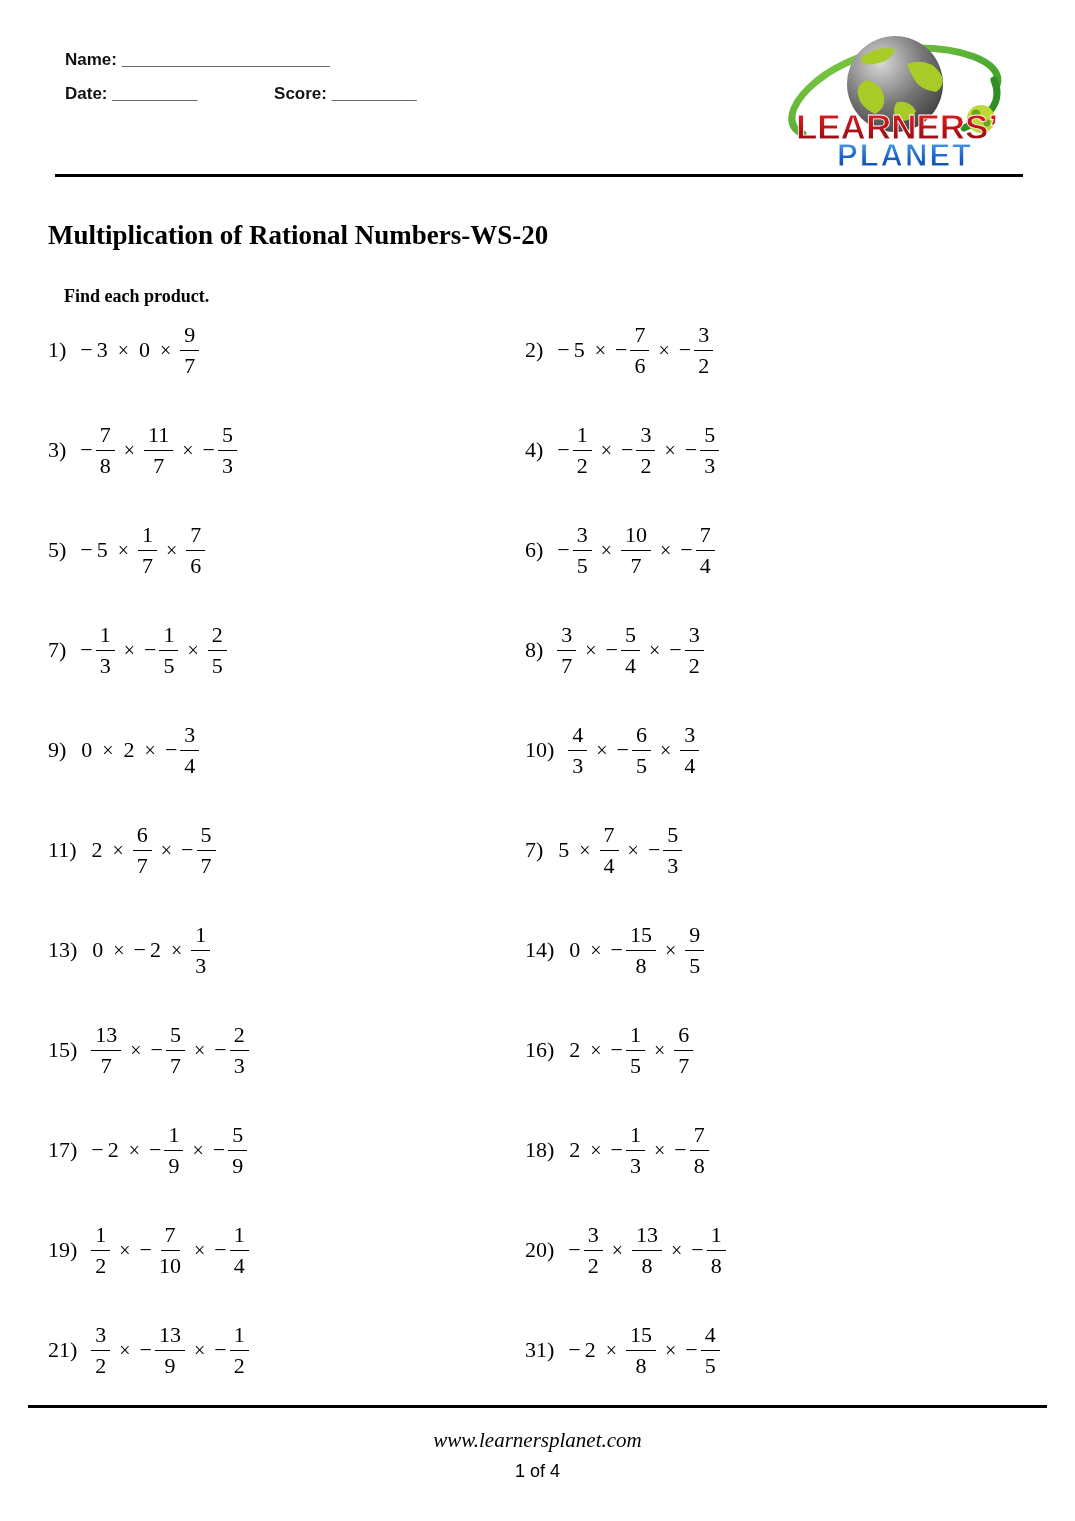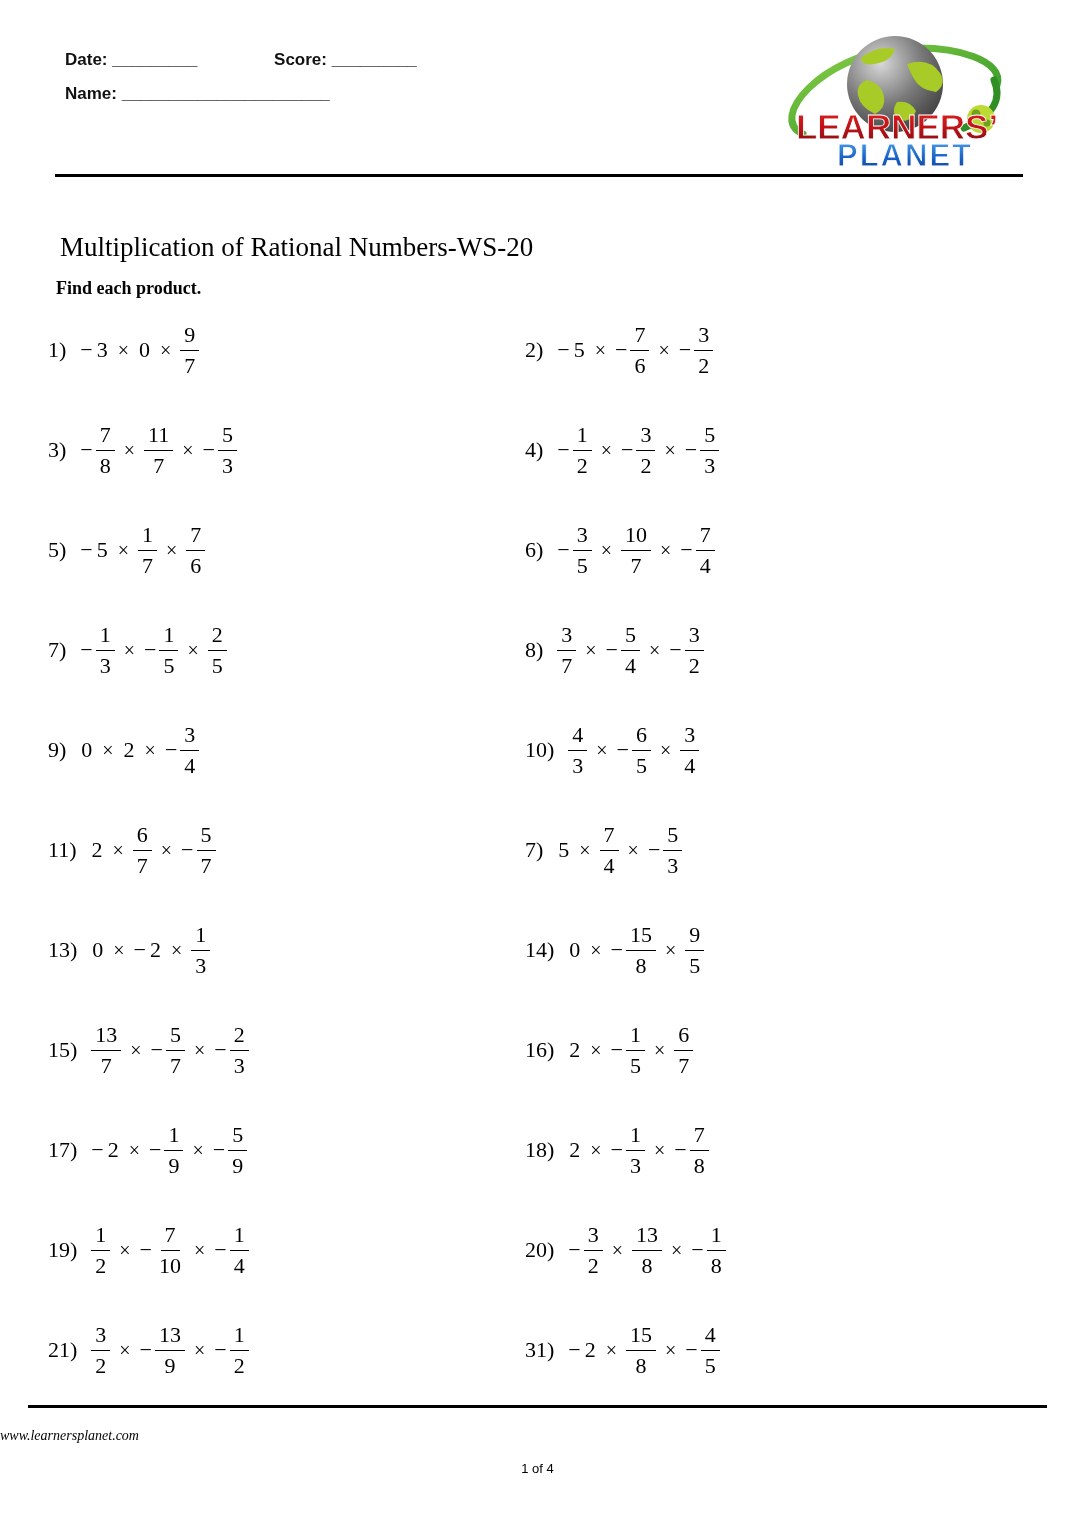--- a/index.html
+++ b/index.html
@@ -43,30 +43,30 @@
     height: 3px;
     background: #000;
   }
 
   
   .title {
     position: absolute;
     left: 48px;
     top: 220px;
     font-size: 27px;
-    font-weight: normal;
-    margin: 12px;
+    font-weight: bold;
+    margin: 0;
   }
   .instructions {
     position: absolute;
     left: 48px;
     top: 270px;
     font-size: 18px;
     font-weight: bold;
-    margin: 8px;
+    margin: 16px;
   }
 
   
   .problems {
     position: absolute;
     left: 48px;
     top: 300px;
     width: 1000px;
     display: grid;
     grid-template-columns: 477px 1fr;
@@ -101,47 +101,48 @@
     left: 28px;
     right: 28px;
     top: 1405px;
     height: 3px;
     background: #000;
   }
   .site {
     position: absolute;
     left: 0; right: 0;
     top: 1428px;
+    text-align: center;
     font-style: italic;
-    font-size: 14px;
+    font-size: 21px;
   }
   .pageno {
     position: absolute;
     left: 0; right: 0;
     top: 1461px;
     text-align: center;
     font-family: "Liberation Sans", sans-serif;
-    font-size: 13px;
+    font-size: 18px;
   }
 </style>
 </head>
 <body>
 
 <div class="page">
 
   <div class="header-left">
+    <div class="hrow">
+      <span>Name:</span>
+      <span class="hline">______________________</span>
+    </div>
     <div class="hrow">
       <span>Date:</span>
       <span class="hline">_________</span>
       <span class="score-label">Score:</span>
       <span class="hline">_________</span>
-    </div>
-    <div class="hrow">
-      <span>Name:</span>
-      <span class="hline">______________________</span>
     </div>
   </div>
 
   <div class="logo">
     <svg viewBox="0 0 248 148" width="248" height="148">
       <defs>
         <linearGradient id="lgRed" x1="0" y1="0" x2="0" y2="1">
           <stop offset="0" stop-color="#e42420"></stop>
           <stop offset="0.5" stop-color="#c01318"></stop>
           <stop offset="1" stop-color="#7e0c12"></stop>

